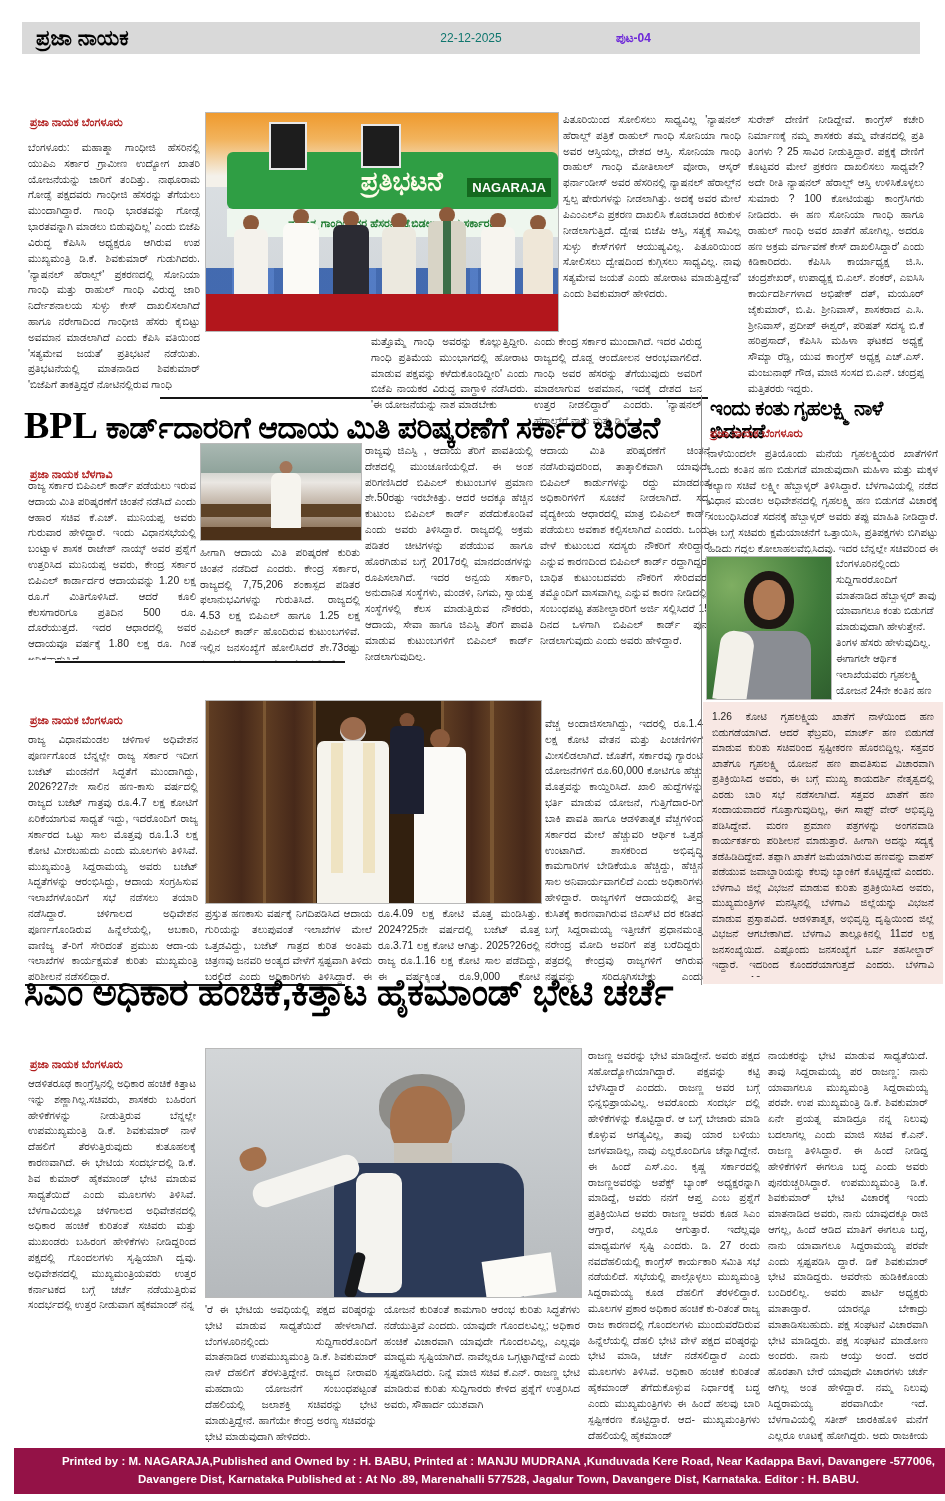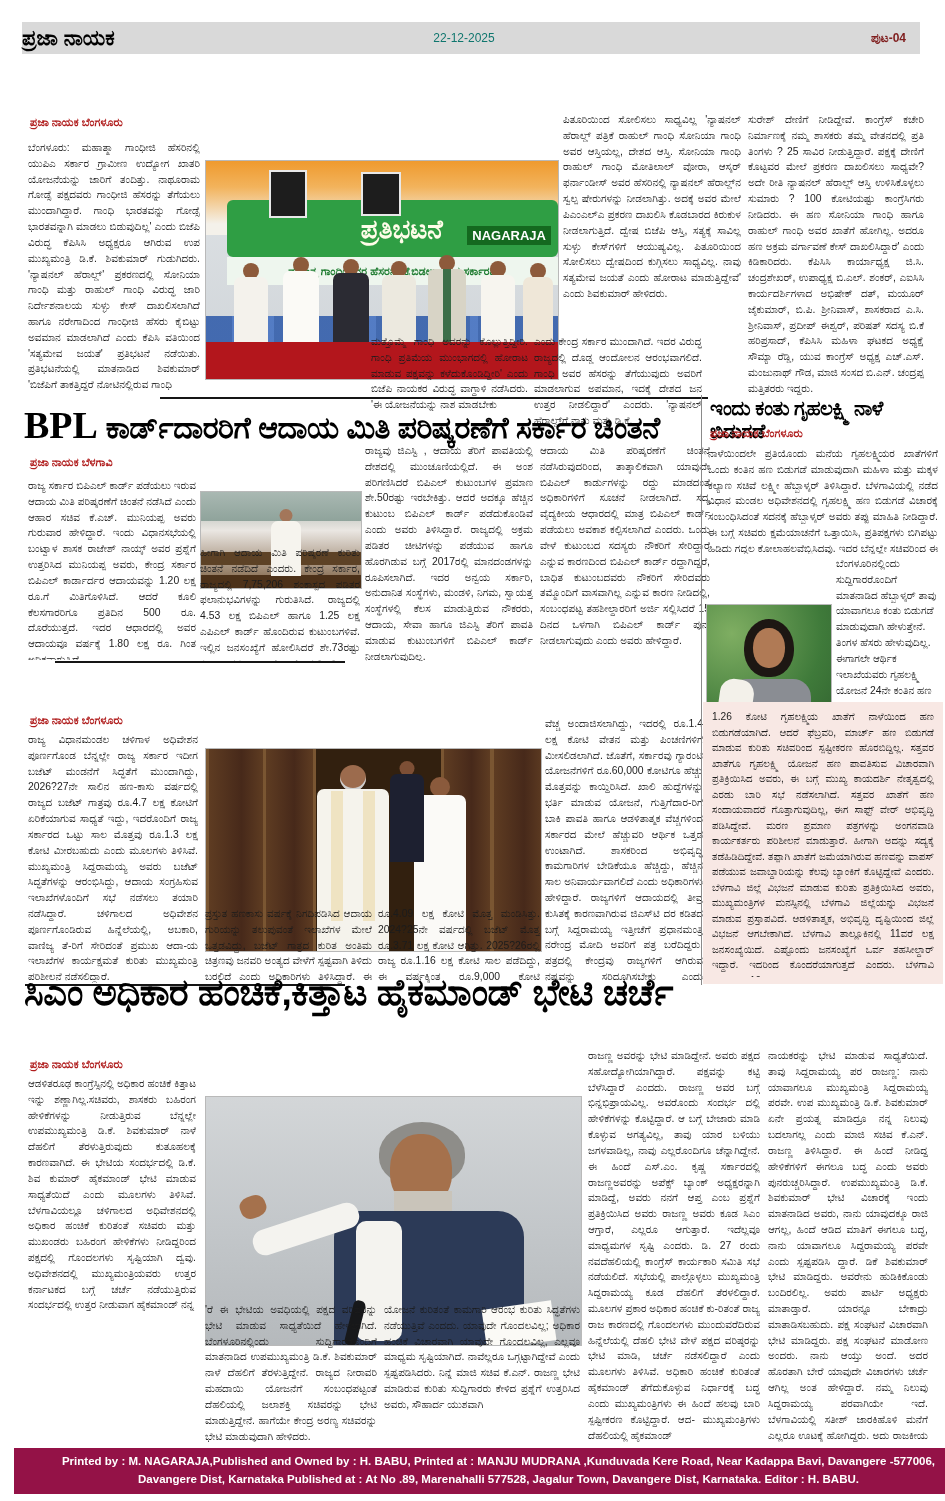--- a/index.html
+++ b/index.html
@@ -1,31 +1,31 @@
 <!DOCTYPE html>
 <html><head>
 <meta charset="utf-8">
 <style>
   html,body{margin:0;padding:0;background:#ffffff;}
   .page{position:relative;width:945px;height:1501px;background:#ffffff;overflow:hidden;
         font-family:"Liberation Sans","DejaVu Sans",sans-serif;color:#111;}
   .masthead{position:absolute;left:22px;top:22px;width:898px;height:32px;background:#d9d9d9;
             display:flex;align-items:center;}
-  .masthead .title{font-size:21px;font-weight:bold;color:#000;flex:1;}
+  .masthead .title{font-size:21px;font-weight:bold;color:#000;padding-left:14px;flex:1;}
   .masthead .date{font-size:12px;font-weight:normal;color:#0f766e;flex:1;text-align:center;}
-  .masthead .pageno{font-size:12px;font-weight:bold;color:#7f1d1d;flex:1;text-align:right;padding-right:14px;}
+  .masthead .pageno{font-size:12px;font-weight:bold;color:#6d28d9;flex:1;text-align:left;padding-right:14px;}
   .hl{position:absolute;font-weight:800;color:#000;line-height:1.15;letter-spacing:-0.5px;}
   .byline{position:absolute;color:#b01d1d;font-weight:bold;font-size:11px;}
   .col{position:absolute;font-size:10.4px;line-height:1.52;text-align:justify;color:#1c1c1c;overflow:hidden;}
   .rule{position:absolute;border-top:2px solid #151515;height:0;}
   .vsep{position:absolute;border-left:1px solid #8a8a8a;width:0;}
   .footer{position:absolute;left:14px;top:1448px;width:917px;height:36px;background:#941247;
           color:#fff;font-weight:bold;font-size:11.5px;line-height:1.55;text-align:center;
           padding:5px 26px;box-sizing:content-box;}
-  .photo{position:absolute;overflow:hidden;border:1px solid #b9b9b9;margin-top:48px;}
+  .photo{position:absolute;overflow:hidden;border:1px solid #b9b9b9;}
   .abs{position:absolute;}
   
   .p1{background:linear-gradient(180deg,#dfe3e6 0%,#cfd4d8 100%);}
   .p1-flagtop{position:absolute;left:0;top:0;right:0;height:34%;
       background:linear-gradient(180deg,#ef9a2e 0%,#f2b35c 35%,#f4f1ea 85%);}
   .p1-banner{position:absolute;left:6%;top:18%;right:0;height:26%;background:#2f9e44;
       border-radius:6px;display:flex;flex-direction:column;justify-content:center;padding-left:38%;box-sizing:border-box;}
   .p1-banner .t1{color:#fffde9;font-weight:800;font-size:26px;line-height:1;}
   .p1-strip{position:absolute;left:6%;top:44%;right:0;height:13%;background:#eef6ee;
       color:#1c7a2e;font-weight:bold;font-size:11px;display:flex;align-items:center;justify-content:center;}
@@ -111,21 +111,21 @@
   <div class="col" style="left:748px;top:112px;width:176px;height:283px;">ಸುರೇಶ್ ದೇಣಿಗೆ ನೀಡಿದ್ದೇವೆ. ಕಾಂಗ್ರೆಸ್ ಕಚೇರಿ ನಿರ್ಮಾಣಕ್ಕೆ ನಮ್ಮ ಶಾಸಕರು ತಮ್ಮ ವೇತನದಲ್ಲಿ ಪ್ರತಿ ತಿಂಗಳು ? 25 ಸಾವಿರ ನೀಡುತ್ತಿದ್ದಾರೆ. ಪಕ್ಷಕ್ಕೆ ದೇಣಿಗೆ ಕೊಟ್ಟವರ ಮೇಲೆ ಪ್ರಕರಣ ದಾಖಲಿಸಲು ಸಾಧ್ಯವೇ? ಅದೇ ರೀತಿ ನ್ಯಾಷನಲ್ ಹೆರಾಲ್ಡ್ ಆಸ್ತಿ ಉಳಿಸಿಕೊಳ್ಳಲು ಸುಮಾರು ? 100 ಕೋಟಿಯಷ್ಟು ಕಾಂಗ್ರೆಸಿಗರು ನೀಡಿದರು. ಈ ಹಣ ಸೋನಿಯಾ ಗಾಂಧಿ ಹಾಗೂ ರಾಹುಲ್ ಗಾಂಧಿ ಅವರ ಖಾತೆಗೆ ಹೋಗಿಲ್ಲ. ಅದರೂ ಹಣ ಅಕ್ರಮ ವರ್ಗಾವಣೆ ಕೇಸ್ ದಾಖಲಿಸಿದ್ದಾರೆ' ಎಂದು ಕಿಡಿಕಾರಿದರು. ಕೆಪಿಸಿಸಿ ಕಾರ್ಯಾಧ್ಯಕ್ಷ ಜಿ.ಸಿ. ಚಂದ್ರಶೇಖರ್, ಉಪಾಧ್ಯಕ್ಷ ಬಿ.ಎಲ್. ಶಂಕರ್, ಎಐಸಿಸಿ ಕಾರ್ಯದರ್ಶಿಗಳಾದ ಅಭಿಷೇಕ್ ದತ್, ಮಯೂರ್ ಜೈಕುಮಾರ್, ಬಿ.ಪಿ. ಶ್ರೀನಿವಾಸ್, ಶಾಸಕರಾದ ಎ.ಸಿ. ಶ್ರೀನಿವಾಸ್, ಪ್ರದೀಪ್ ಈಶ್ವರ್, ಪರಿಷತ್ ಸದಸ್ಯ ಬಿ.ಕೆ ಹರಿಪ್ರಸಾದ್, ಕೆಪಿಸಿಸಿ ಮಹಿಳಾ ಘಟಕದ ಅಧ್ಯಕ್ಷೆ ಸೌಮ್ಯಾ ರೆಡ್ಡಿ, ಯುವ ಕಾಂಗ್ರೆಸ್ ಅಧ್ಯಕ್ಷ ಎಚ್.ಎಸ್. ಮಂಜುನಾಥ್ ಗೌಡ, ಮಾಜಿ ಸಂಸದ ಬಿ.ಎನ್. ಚಂದ್ರಪ್ಪ ಮತ್ತಿತರರು ಇದ್ದರು.</div>
 
   <div class="col" style="left:534px;top:334px;width:168px;height:96px;">ಎಂದು ಕೇಂದ್ರ ಸರ್ಕಾರ ಮುಂದಾಗಿದೆ. ಇದರ ವಿರುದ್ಧ ರಾಜ್ಯದಲ್ಲಿ ದೊಡ್ಡ ಆಂದೋಲನ ಆರಂಭವಾಗಲಿದೆ. ಗಾಂಧಿ ಅವರ ಹೆಸರನ್ನು ತೆಗೆಯುವುದು ಅವರಿಗೆ ಮಾಡಲಾಗುವ ಅಪಮಾನ, ಇದಕ್ಕೆ ದೇಶದ ಜನ ಉತ್ತರ ನೀಡಲಿದ್ದಾರೆ' ಎಂದರು. 'ನ್ಯಾಷನಲ್ ಹೆರಾಲ್ಡ್‌ಗೆ ನಾನು ಮತ್ತು ಡಿ.ಕೆ.</div>
   <div class="col" style="left:371px;top:334px;width:157px;height:96px;">ಮತ್ತೊಮ್ಮೆ ಗಾಂಧಿ ಅವರನ್ನು ಕೊಲ್ಲುತ್ತಿದ್ದೀರಿ. ಗಾಂಧಿ ಪ್ರತಿಮೆಯ ಮುಂಭಾಗದಲ್ಲಿ ಹೋರಾಟ ಮಾಡುವ ಪಕ್ಷವನ್ನು ಕಳೆದುಕೊಂಡಿದ್ದೀರಿ' ಎಂದು ಬಿಜೆಪಿ ನಾಯಕರ ವಿರುದ್ಧ ವಾಗ್ದಾಳಿ ನಡೆಸಿದರು. 'ಈ ಯೋಜನೆಯನ್ನು ನಾಶ ಮಾಡಬೇಕು</div>
 
   <div class="rule" style="left:160px;top:397px;width:548px;"></div>
   <div class="hl" style="left:24px;top:404px;width:690px;font-size:30px;">
     <span style="font-family:'Liberation Serif','DejaVu Serif',serif;font-size:38px;letter-spacing:0;">BPL</span>
     <span>ಕಾರ್ಡ್‌ದಾರರಿಗೆ ಆದಾಯ ಮಿತಿ ಪರಿಷ್ಕರಣೆಗೆ ಸರ್ಕಾರ ಚಿಂತನೆ</span>
   </div>
-  <div class="byline" style="left:30px;top:456px;text-align:right;">ಪ್ರಜಾ ನಾಯಕ ಬೆಳಗಾವಿ</div>
+  <div class="byline" style="left:30px;top:468px;text-align:right;">ಪ್ರಜಾ ನಾಯಕ ಬೆಳಗಾವಿ</div>
 
   <div class="col" style="left:28px;top:478px;width:168px;height:182px;">ರಾಜ್ಯ ಸರ್ಕಾರ ಬಿಪಿಎಲ್ ಕಾರ್ಡ್ ಪಡೆಯಲು ಇರುವ ಆದಾಯ ಮಿತಿ ಪರಿಷ್ಕರಣೆಗೆ ಚಿಂತನೆ ನಡೆಸಿದೆ ಎಂದು ಆಹಾರ ಸಚಿವ ಕೆ.ಎಚ್. ಮುನಿಯಪ್ಪ ಅವರು ಗುರುವಾರ ಹೇಳಿದ್ದಾರೆ. ಇಂದು ವಿಧಾನಸಭೆಯಲ್ಲಿ ಬಂಟ್ವಾಳ ಶಾಸಕ ರಾಜೇಶ್ ನಾಯ್ಕ್ ಅವರ ಪ್ರಶ್ನೆಗೆ ಉತ್ತರಿಸಿದ ಮುನಿಯಪ್ಪ ಅವರು, ಕೇಂದ್ರ ಸರ್ಕಾರ ಬಿಪಿಎಲ್ ಕಾರ್ಡಾ‍ರ್ದರ ಆದಾಯವನ್ನು 1.20 ಲಕ್ಷ ರೂ.ಗೆ ಮಿತಿಗೊಳಿಸಿದೆ. ಆದರೆ ಕೂಲಿ ಕೆಲಸಗಾರರಿಗೂ ಪ್ರತಿದಿನ 500 ರೂ. ದೊರೆಯುತ್ತದೆ. ಇದರ ಆಧಾರದಲ್ಲಿ ಅವರ ಆದಾಯವೂ ವರ್ಷಕ್ಕೆ 1.80 ಲಕ್ಷ ರೂ. ಗಿಂತ ಅಧಿಕವಾಗುತ್ತಿದೆ.</div>
 
   <div class="photo p2" style="left:200px;top:443px;width:160px;height:96px;">
     <div class="p2-glass"></div>
     <div class="p2-desk" style="top:62%;height:14%;"></div>
     <div class="p2-desk" style="top:86%;height:14%;background:#4c3119;"></div>
     <div class="person" style="left:44%;top:18%;width:30px;height:70%;">
         <div class="head" style="width:13px;height:13px;background:#a3765a;"></div>
         <div class="body" style="background:#f6f4ee;top:12px;"></div>

